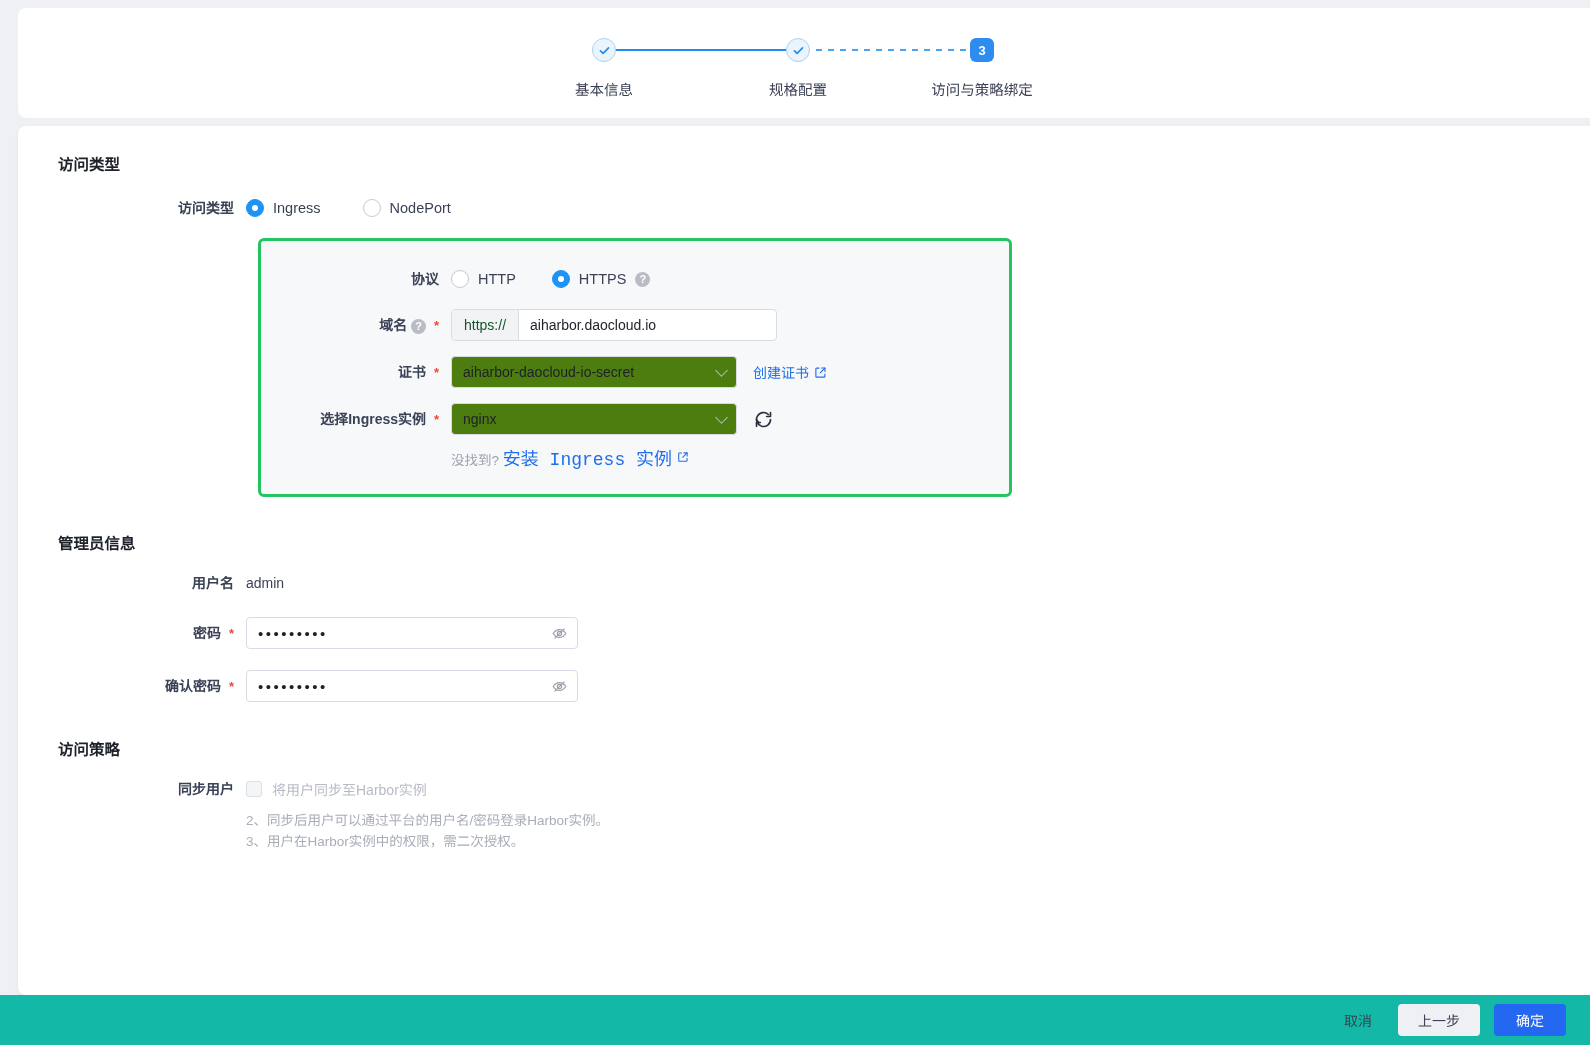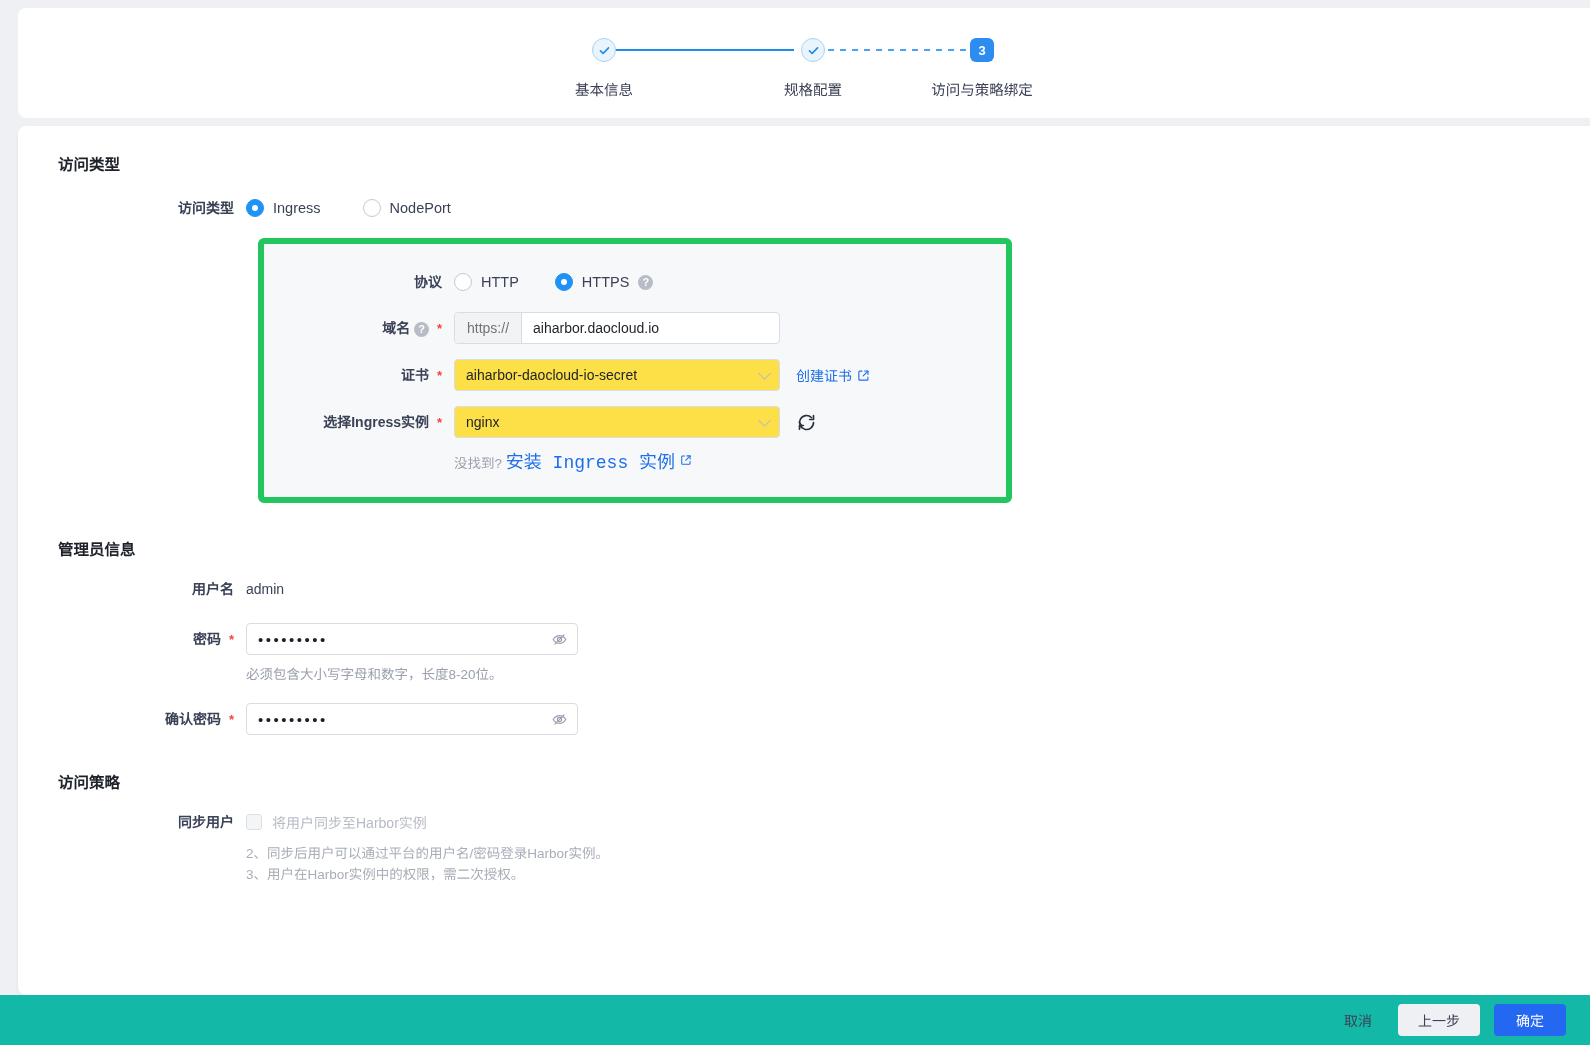--- a/index.html
+++ b/index.html
@@ -142,58 +142,58 @@
     font-size: 11px; line-height: 15px; text-align: center;
     display: inline-block; font-weight: 700;
     vertical-align: middle;
   }
 
   
   .inner-card {
     margin: 8px 0 0 240px;
     width: 754px;
     background: #f7f8fa;
-    border: 6px solid #22c55e;
+    border: 3px solid #22c55e;
     border-radius: 6px;
     padding: 22px 0 24px 0;
   }
   .inner-card .form-label { width: 190px; }
 
   
   .input-wrap {
     display: inline-flex;
     width: 326px; height: 32px;
     border: 1px solid #d8dce5;
     border-radius: 4px;
     background: #fff;
     overflow: hidden;
     align-items: stretch;
   }
   .input-prefix {
     background: #f2f3f5;
     border-right: 1px solid #d8dce5;
-    color: #737373;
+    color: #14532d;
     font-size: 14px;
     display: flex; align-items: center;
     padding: 0 12px;
   }
   .input-val {
     flex: 1 1 auto;
     display: flex; align-items: center;
     padding: 0 11px;
     font-size: 14px;
     color: #1d2129;
   }
 
   .select {
     position: relative;
-    width: 326px; height: 32px;
+    width: 286px; height: 32px;
     border: 1px solid #d8dce5;
     border-radius: 4px;
-    background: #fde047;
+    background: #4d7c0f;
     display: flex; align-items: center;
     padding: 0 30px 0 11px;
     font-size: 14px; color: #1d2129;
     cursor: pointer;
   }
   .chev {
     position: absolute; right: 10px; top: 50%;
     width: 9px; height: 9px;
     margin-top: -6px;
     border-right: 1.6px solid #b6bbc6;
@@ -285,21 +285,21 @@
 
       <div class="step" style="left:200px;">
         <div class="marker done">
           <svg width="13" height="13" viewBox="0 0 16 16" aria-hidden="true">
             <path d="M3 8.4 L6.3 11.6 L13 4.8" fill="none" stroke="#1f8ceb" stroke-width="2" stroke-linecap="round" stroke-linejoin="round"></path>
           </svg>
         </div>
         <div class="caption">基本信息</div>
       </div>
 
-      <div class="step" style="left:409px;">
+      <div class="step" style="left:394px;">
         <div class="marker done">
           <svg width="13" height="13" viewBox="0 0 16 16" aria-hidden="true">
             <path d="M3 8.4 L6.3 11.6 L13 4.8" fill="none" stroke="#1f8ceb" stroke-width="2" stroke-linecap="round" stroke-linejoin="round"></path>
           </svg>
         </div>
         <div class="caption">规格配置</div>
       </div>
 
       <div class="step" style="left:578px;">
         <div class="marker current">3</div>
@@ -441,21 +441,20 @@
         <div class="pw-wrap">
           <span class="pw-dots">•••••••••</span>
           <span class="eye">
             <svg width="17" height="17" viewBox="0 0 20 20" aria-hidden="true">
               <path d="M2.6 10S5.6 5.4 10 5.4 17.4 10 17.4 10 14.4 14.6 10 14.6 2.6 10 2.6 10Z" fill="none" stroke="#9aa0ad" stroke-width="1.4"></path>
               <circle cx="10" cy="10" r="2.5" fill="none" stroke="#9aa0ad" stroke-width="1.4"></circle>
               <path d="M4.6 15.4 15.4 4.6" stroke="#9aa0ad" stroke-width="1.4" stroke-linecap="round"></path>
             </svg>
           </span>
         </div>
-        <div class="field-help">必须包含大小写字母和数字，长度8-20位。</div>
       </div>
     </div>
 
     <div class="form-row" style="margin-top:20px;">
       <div class="form-label">
         <span>确认密码</span>
         <span class="req">*</span>
       </div>
       <div class="form-ctrl">
         <div class="pw-wrap">

